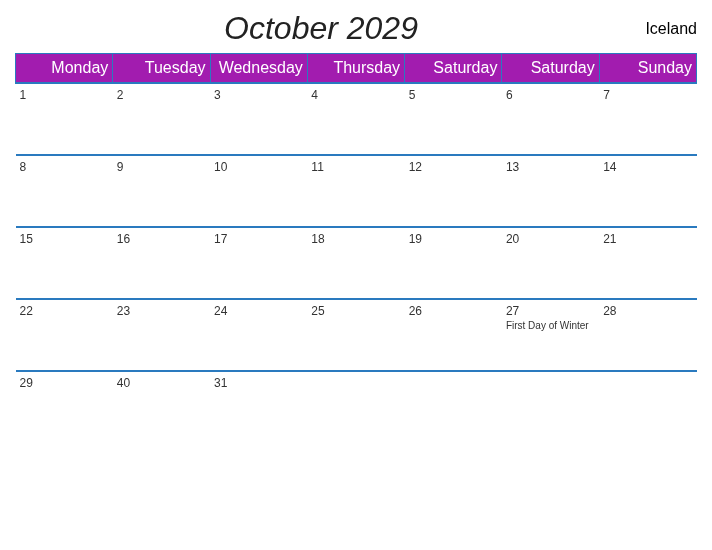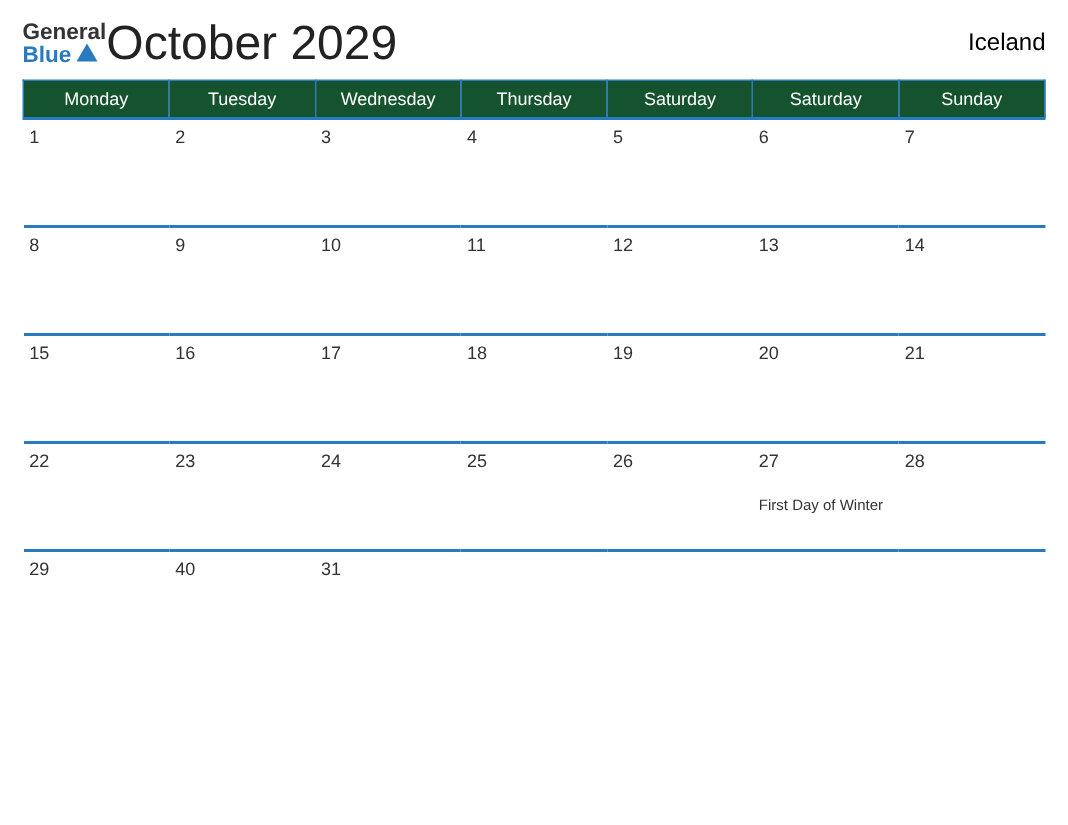--- a/index.html
+++ b/index.html
@@ -46,41 +46,43 @@
       border-left: 7px solid transparent;
       border-right: 7px solid transparent;
       border-bottom: 12px solid #2a7abf;
       margin-left: 3px;
       margin-top: -2px;
     }
     .calendar-title {
       font-size: 32px;
       font-weight: normal;
       color: #222;
+      text-align: center;
       flex: 1;
+      font-style: italic;
     }
     .country-name {
       font-size: 16px;
       color: #000000;
       text-align: right;
       min-width: 70px;
     }
     
     .calendar-table {
       width: 100%;
       border-collapse: collapse;
       table-layout: fixed;
     }
     .calendar-table thead tr th {
-      background-color: #14532d;
+      background-color: #a21caf;
       color: #fff;
-      font-size: 12px;
+      font-size: 16px;
       font-weight: normal;
       padding: 5px 4px;
-      text-align: center;
+      text-align: right;
       border: 1px solid #2a7abf;
     }
     .calendar-table tbody tr {
       border-top: 2px solid #2a7abf;
     }
     .calendar-table tbody tr td {
       vertical-align: top;
       padding: 4px 4px 2px 4px;
       height: 72px;
       border-left: none;
@@ -90,44 +92,37 @@
     .day-number {
       font-size: 12px;
       color: #333;
       display: block;
       margin-bottom: 2px;
     }
     .day-event {
       font-size: 10px;
       color: #333;
       display: block;
-      margin-top: 18px;
+      margin-top: 2px;
     }
     .empty-cell {
       background: #fff;
     }
     
     .last-row td {
       height: 60px;
       margin-top: 38px;
     }
   </style>
 </head>
 <body>
 
 <div class="page">
 
   <div class="header">
-    <div class="logo">
-      <span class="logo-general">General</span>
-      <span class="logo-blue">
-        <span>Blue</span>
-        <span class="logo-triangle"></span>
-      </span>
-    </div>
     <h1 class="calendar-title">October 2029</h1>
     <div class="country-name">Iceland</div>
   </div>
 
   <table class="calendar-table">
     <thead>
       <tr>
         <th>Monday</th>
         <th>Tuesday</th>
         <th>Wednesday</th>

